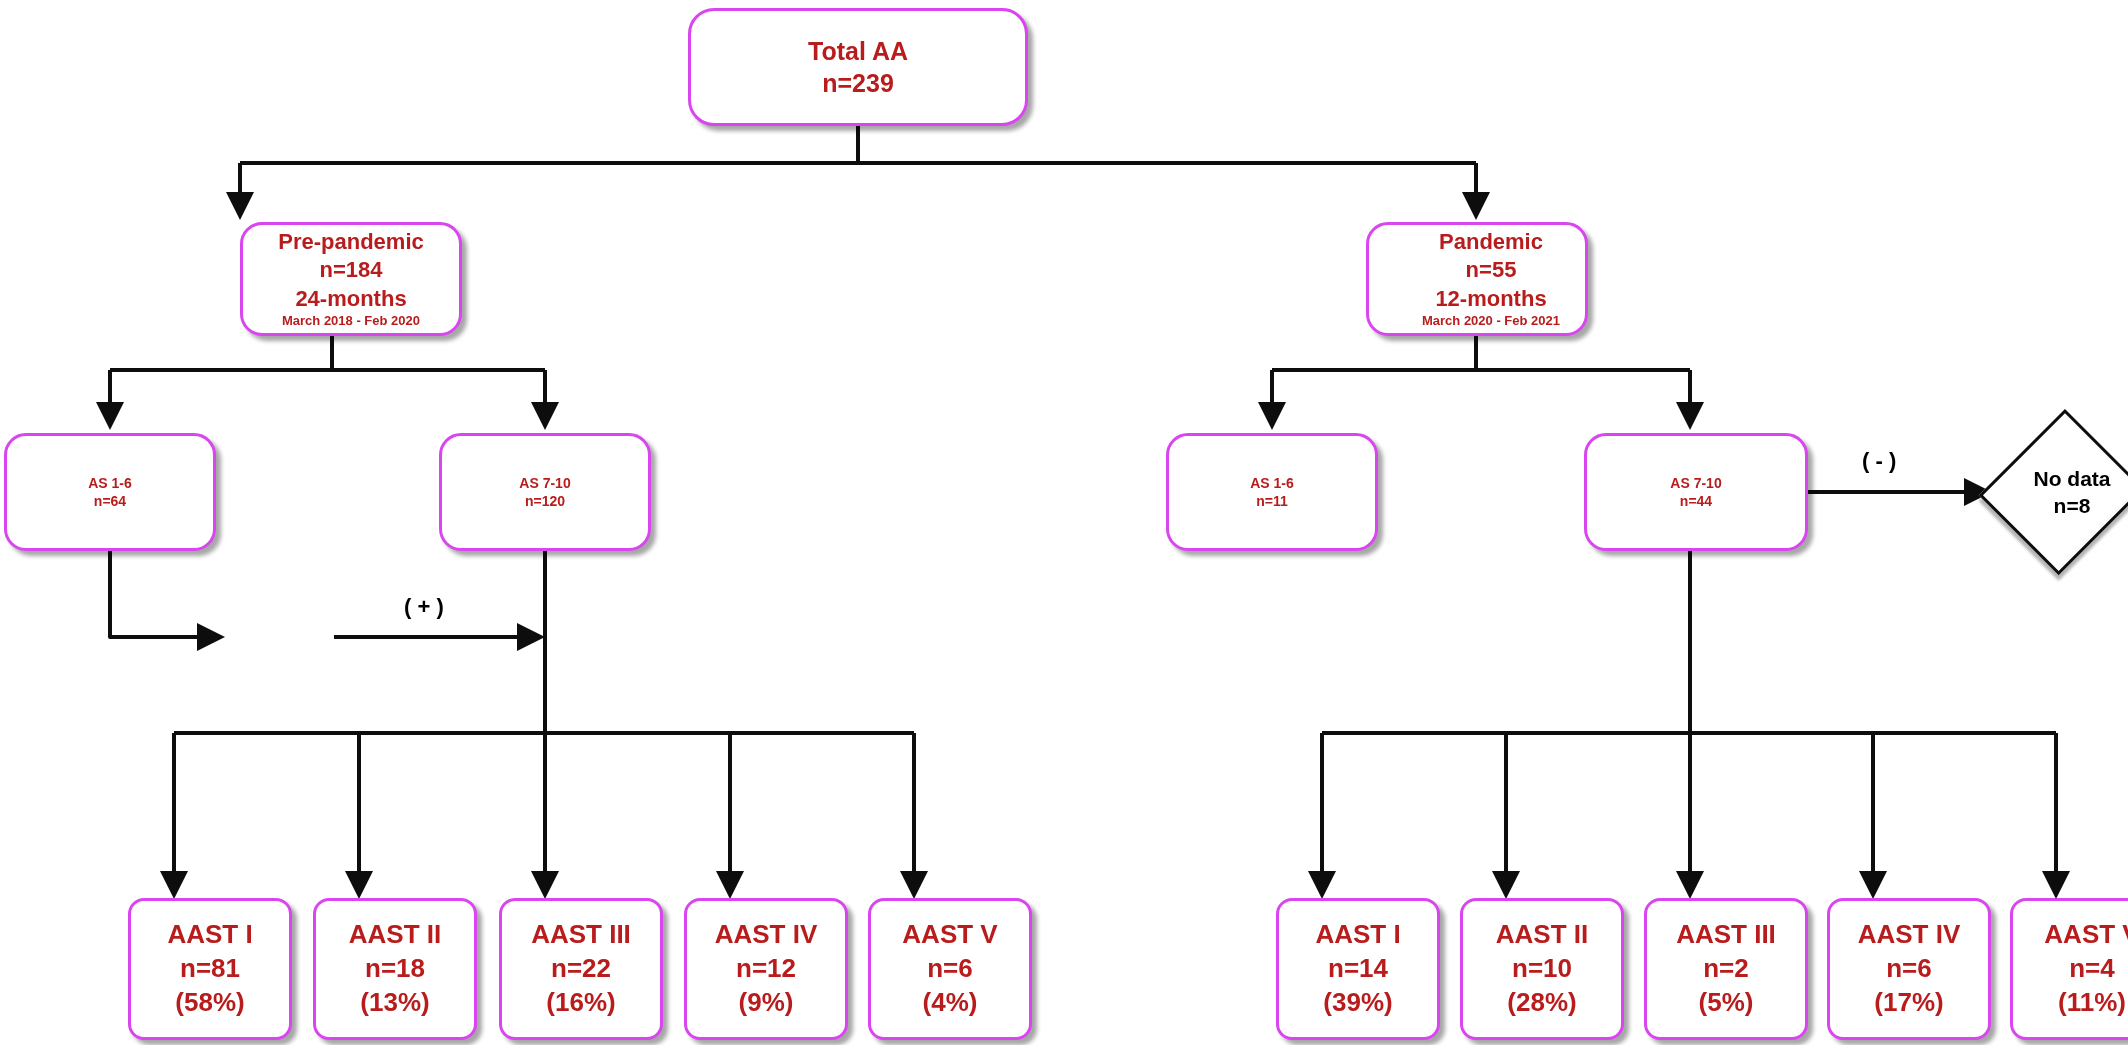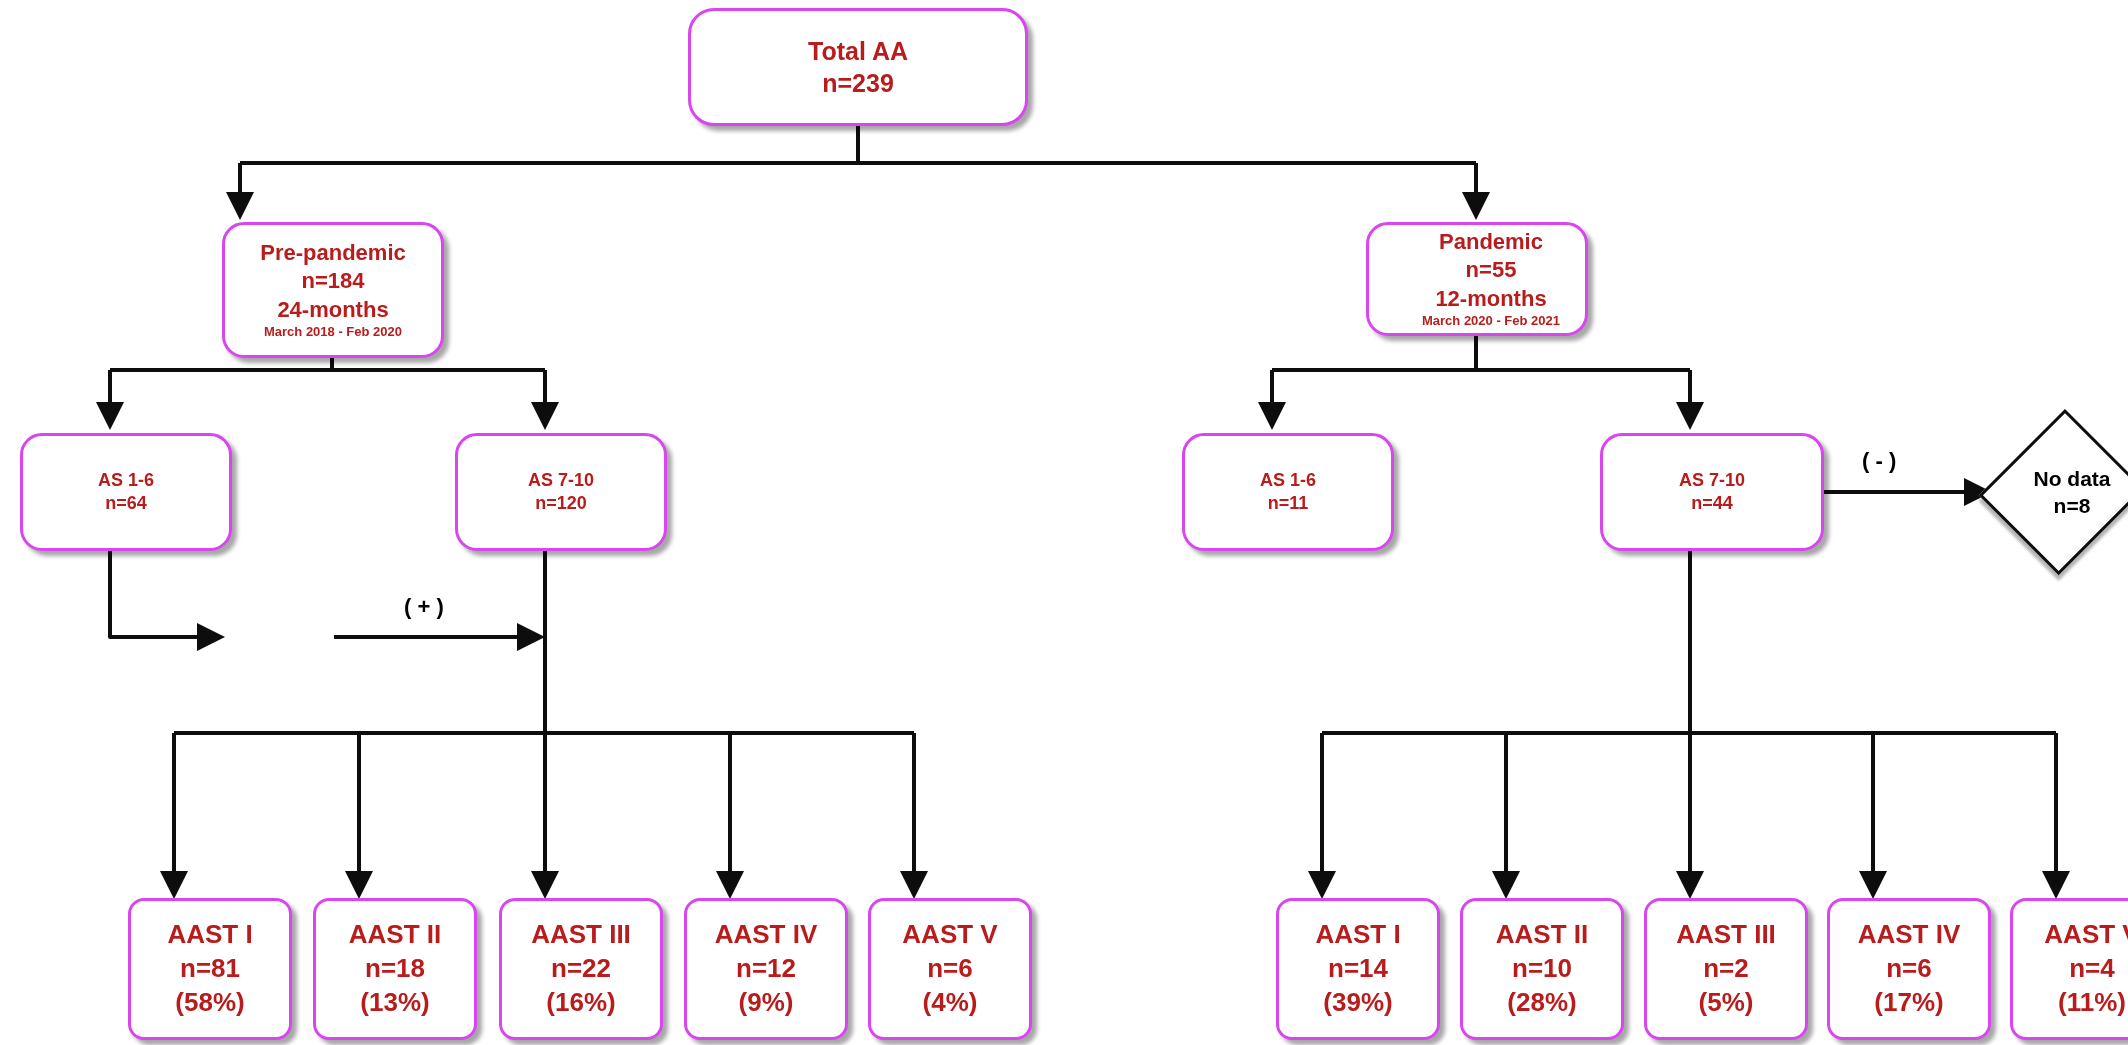--- a/index.html
+++ b/index.html
@@ -42,21 +42,21 @@
     z-index: 3;
   }
   .node .ln {
     display: block;
     line-height: 1.30;
     white-space: nowrap;
   }
   .node.lvl1 { font-size: 25px; border-radius: 26px; }
   .node.lvl2 { font-size: 22px; }
   .node.lvl2 .ln.small { font-size: 13px; }
-  .node.lvl3 { font-size: 18px; margin-left: 16px; }
+  .node.lvl3 { font-size: 14px; }
   .node.lvl4 { font-size: 26px; border-radius: 16px; margin-left: 36px; }
 
   .diamond {
     position: absolute;
     z-index: 3;
   }
   .diamond .shape {
     position: absolute;
     left: 50%;
     top: 50%;
@@ -145,21 +145,21 @@
       <path d="M 1873 733 L 1873 892" marker-end="url(#arrow)"></path>
       <path d="M 2056 733 L 2056 892" marker-end="url(#arrow)"></path>
     </g>
   </svg>
 
   <div class="node lvl1" style="left:688px; top:8px; width:340px; height:118px;">
     <span class="ln">Total AA</span>
     <span class="ln">n=239</span>
   </div>
 
-  <div class="node lvl2" style="left:222px; top:222px; width:222px; height:136px;">
+  <div class="node lvl2" style="left:240px; top:222px; width:222px; height:114px;">
     <span class="ln">Pre-pandemic</span>
     <span class="ln">n=184</span>
     <span class="ln">24-months</span>
     <span class="ln small">March 2018 - Feb 2020</span>
   </div>
 
   <div class="node lvl2" style="left:1366px; top:222px; width:222px; height:114px;padding-left:28px;">
     <span class="ln">Pandemic</span>
     <span class="ln">n=55</span>
     <span class="ln">12-months</span>

